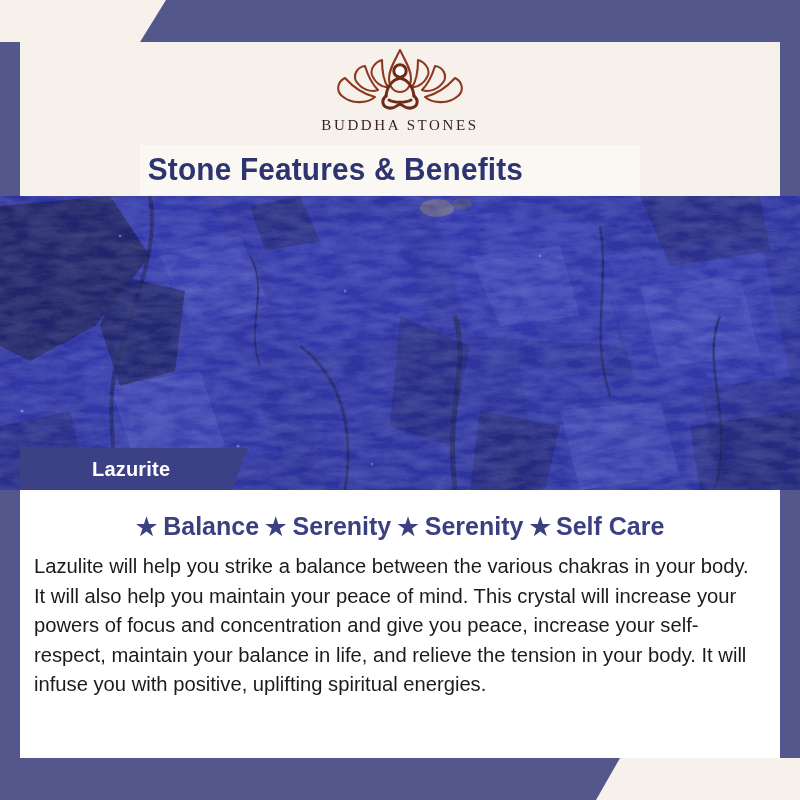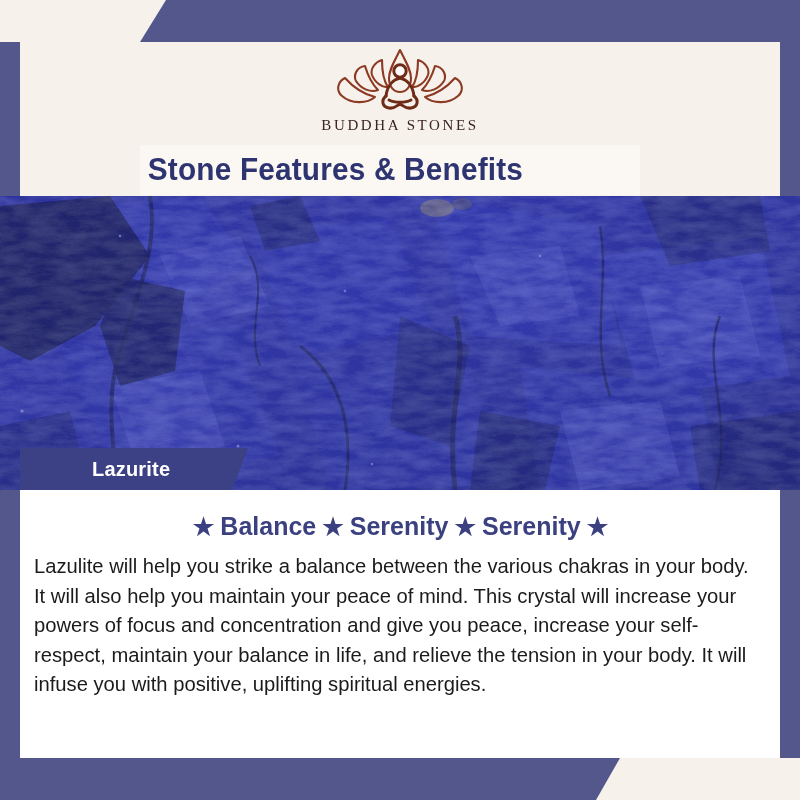--- a/index.html
+++ b/index.html
@@ -307,19 +307,20 @@
       <span class="kw">
         <span class="star">★</span>
         <span>Serenity</span>
       </span>
       <span class="kw">
         <span class="star">★</span>
         <span>Serenity</span>
       </span>
       <span class="kw">
         <span class="star star-tight">★</span>
+        <span>Self Care</span>
       </span>
     </div>
 
     <p class="body-copy">Lazulite will help you strike a balance between the various chakras in your body. It will also help you maintain your peace of mind. This crystal will increase your powers of focus and concentration and give you peace, increase your self-respect, maintain your balance in life, and relieve the tension in your body. It will infuse you with positive, uplifting spiritual energies.</p>
   </div>
 
 </div>
 
 </body></html>

